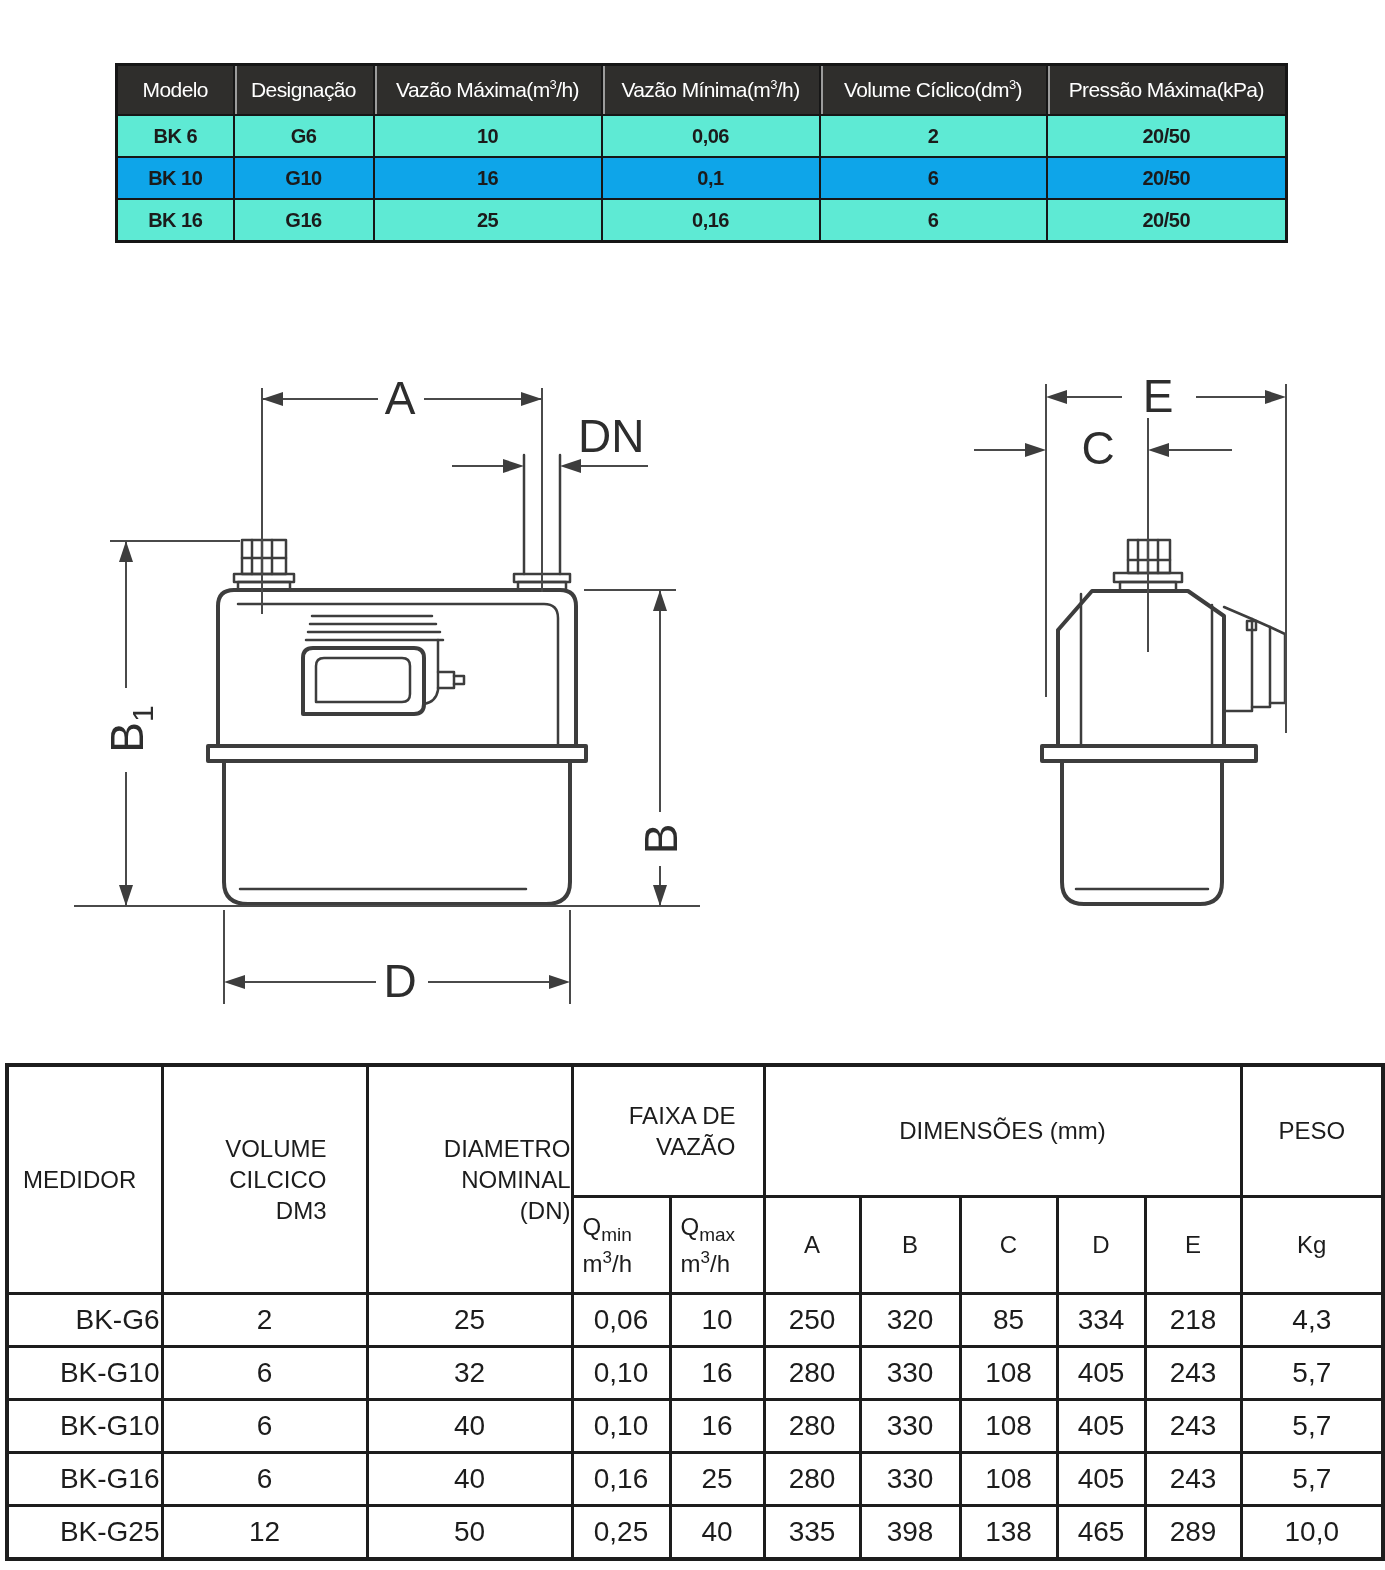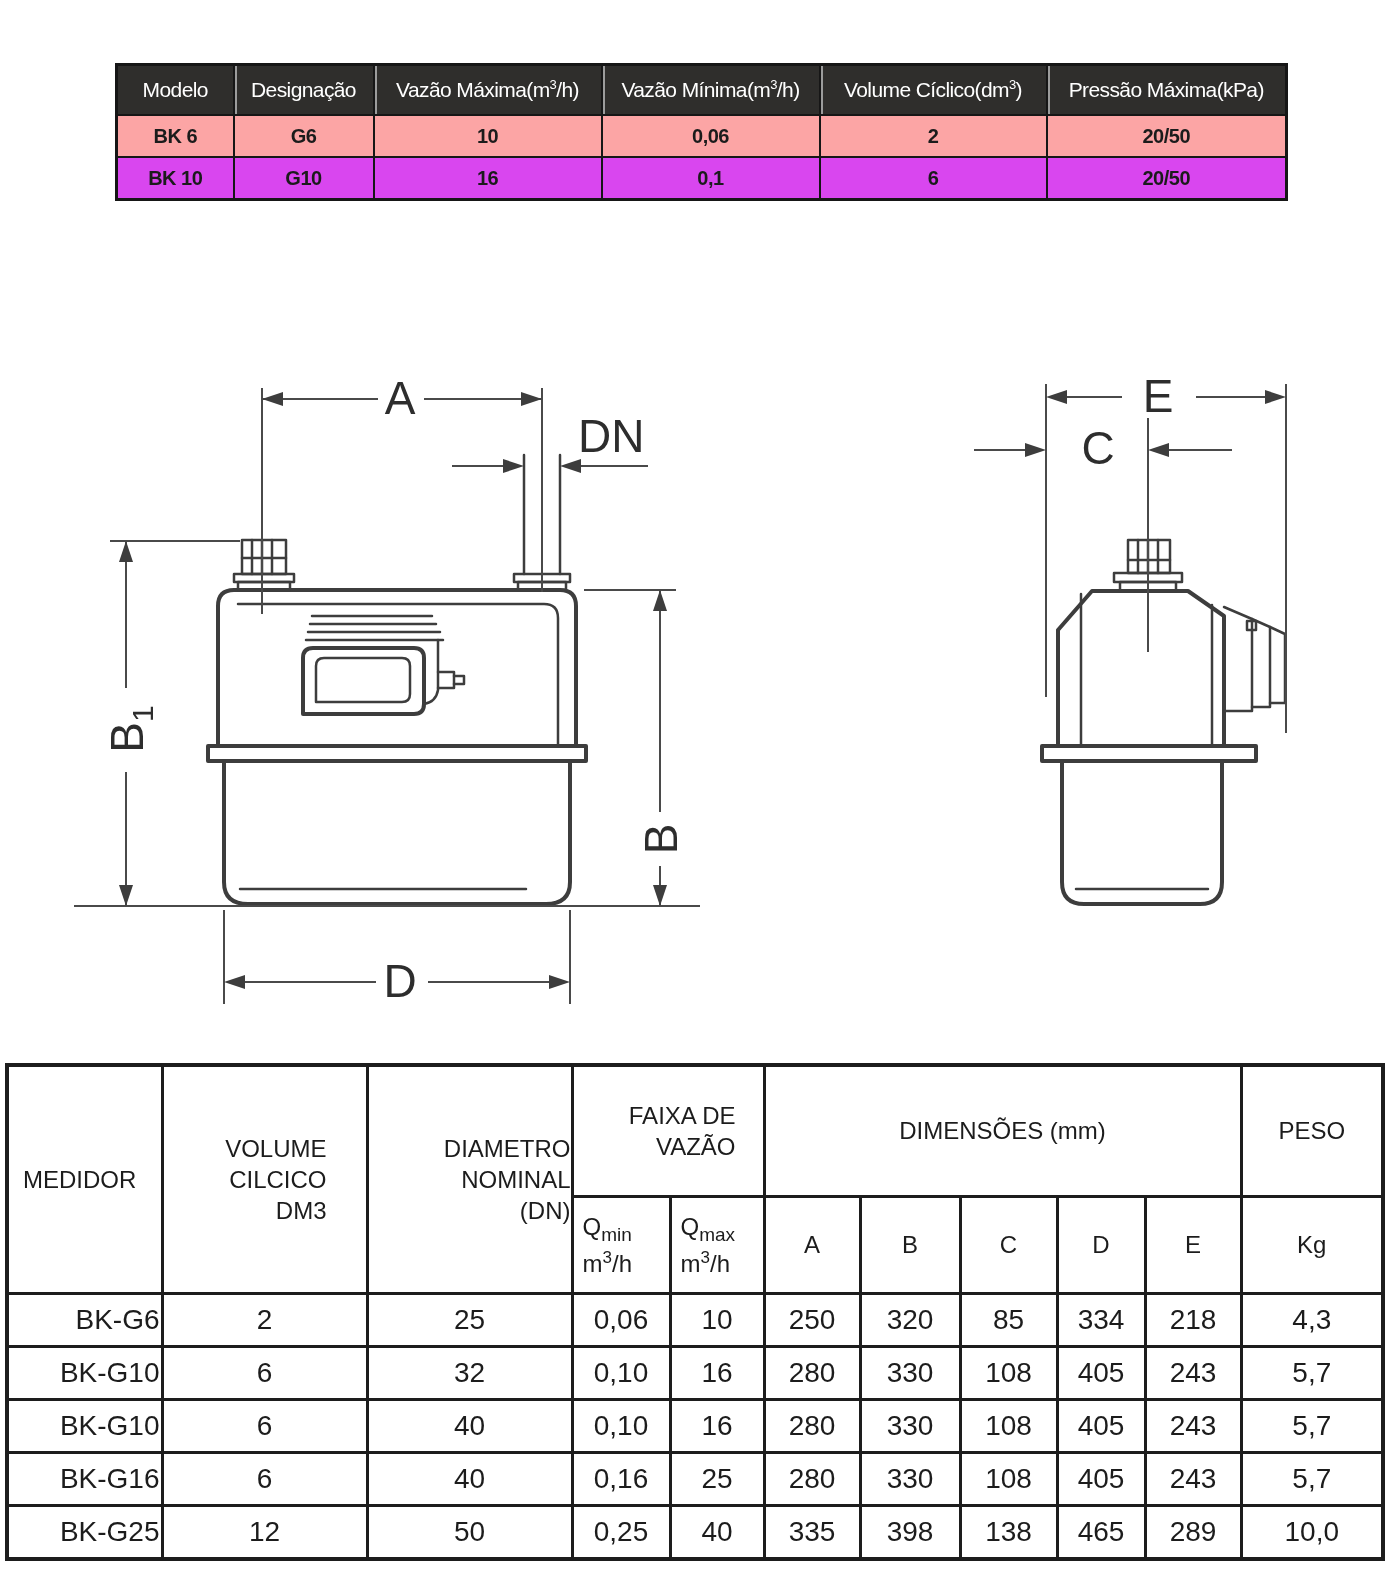--- a/index.html
+++ b/index.html
@@ -17,22 +17,22 @@
 
   
   table{border-collapse:collapse;table-layout:fixed;}
   .spec-table{position:absolute;left:115px;top:63px;width:1170px;border:3px solid #161616;}
   .spec-table th,.spec-table td{border:2px solid #161616;text-align:center;vertical-align:middle;overflow:hidden;white-space:nowrap;}
   .spec-table thead th{
     background:#2f2e2c;color:#ffffff;font-size:21px;font-weight:400;
     height:46px;letter-spacing:-0.6px;
   }
   .spec-table thead th:not(:first-child){box-shadow:inset 2px 0 0 #9c9c9c;}
-  .spec-table td{height:38px;font-size:20px;font-weight:700;letter-spacing:-0.5px;color:#1b1b1b;background:#fca5a5;}
-  .spec-table tr.alt td{background:#d946ef;text-align:center;}
+  .spec-table td{height:38px;font-size:20px;font-weight:700;letter-spacing:-0.5px;color:#1b1b1b;background:#5eead4;}
+  .spec-table tr.alt td{background:#0ea5e9;text-align:center;}
   .spec-table .sup{font-size:13px;vertical-align:super;line-height:0;}
 
   
   .dim-table{position:absolute;left:5px;top:1063px;width:1376px;border:4px solid #1d1d1d;}
   .dim-table th,.dim-table td{border:3px solid #1d1d1d;vertical-align:middle;font-weight:400;color:#1c1c1c;background:#fff;}
   .dim-table th{font-size:24px;}
   .dim-table .r1 th{height:126px;}
   .dim-table .r2 th{height:92px;}
   .dim-table td{height:48px;font-size:28px;text-align:center;}
   .dim-table td.first{text-align:right;padding-left:12px;}
@@ -203,20 +203,28 @@
       <td>20/50</td>
     </tr>
     <tr class="alt">
       <td>BK 10</td>
       <td>G10</td>
       <td>16</td>
       <td>0,1</td>
       <td>6</td>
       <td>20/50</td>
     </tr>
+    <tr>
+      <td>BK 16</td>
+      <td>G16</td>
+      <td>25</td>
+      <td>0,16</td>
+      <td>6</td>
+      <td>20/50</td>
+    </tr>
   </tbody>
 </table>
 
 <table class="dim-table">
   <colgroup>
     <col style="width:155px">
       <col style="width:205px">
       <col style="width:205px">
     <col style="width:98px">
       <col style="width:94px">

